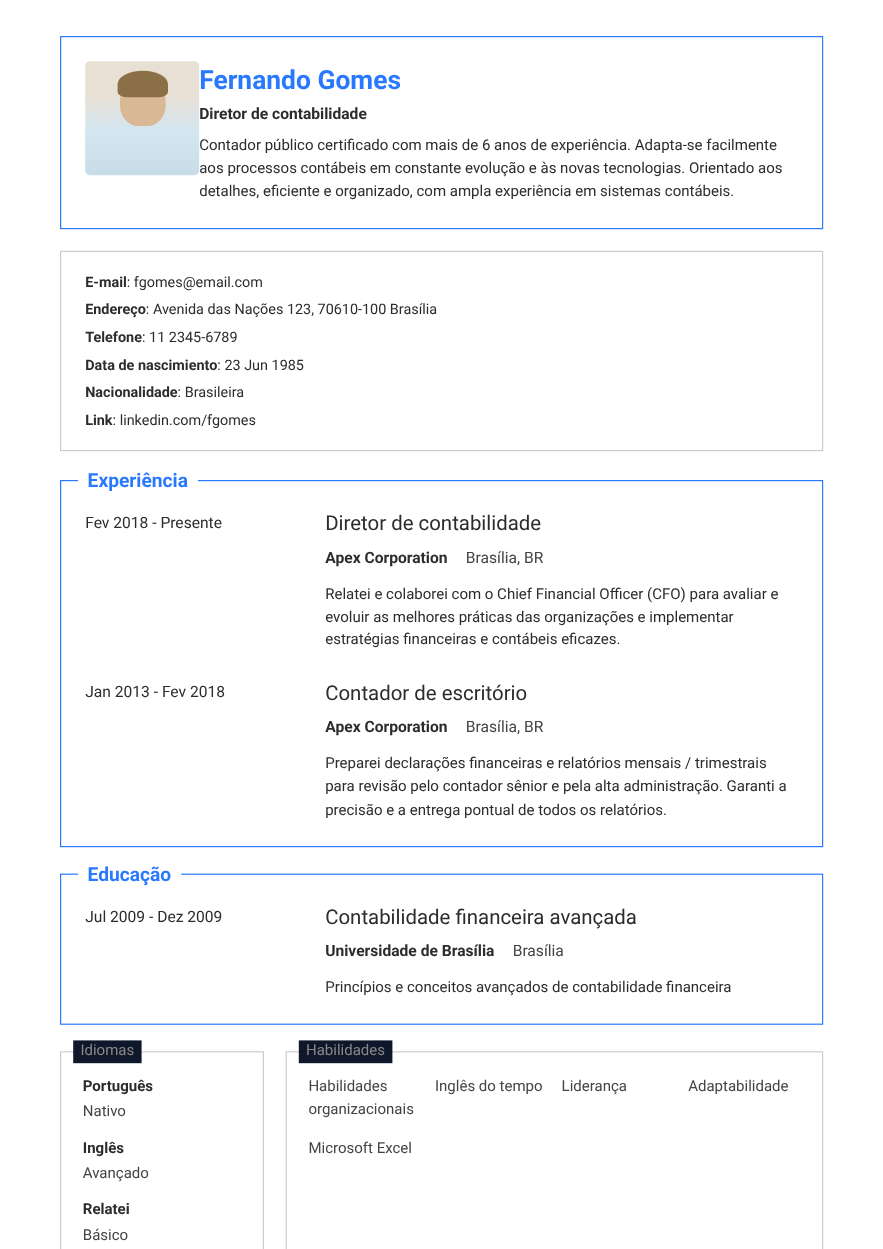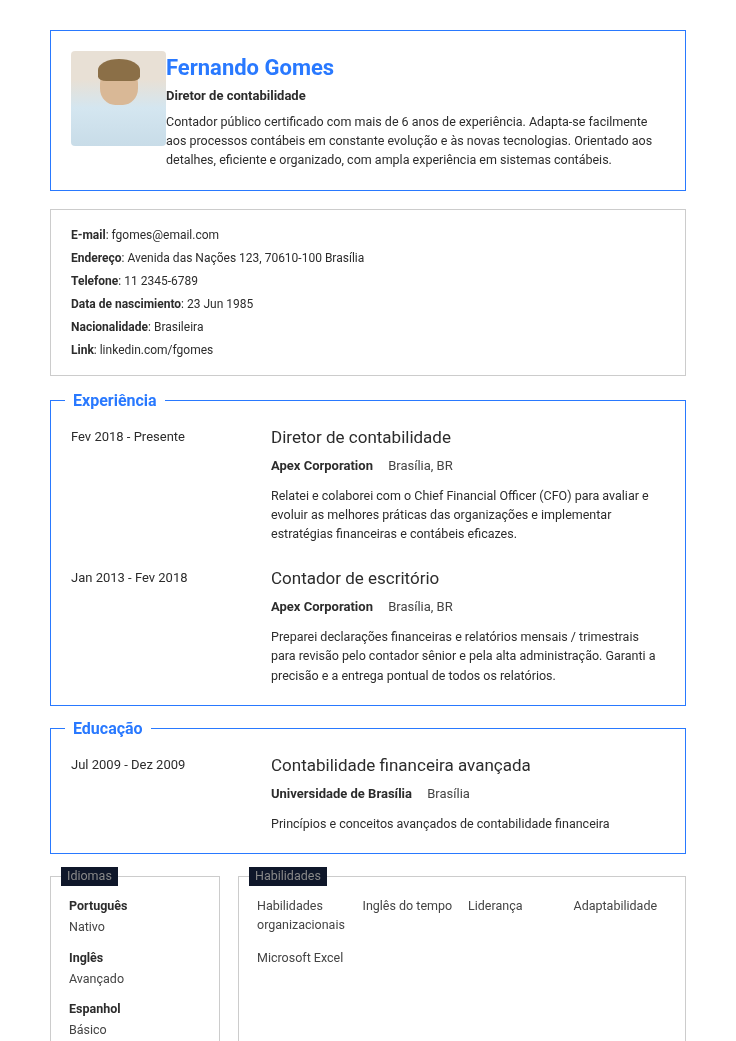--- a/index.html
+++ b/index.html
@@ -238,21 +238,21 @@
     <div class="gray-section-title">Idiomas</div>
     <div class="lang-item">
       <div class="lang-name">Português</div>
       <div class="lang-level">Nativo</div>
     </div>
     <div class="lang-item">
       <div class="lang-name">Inglês</div>
       <div class="lang-level">Avançado</div>
     </div>
     <div class="lang-item">
-      <div class="lang-name">Espanhol</div>
+      <div class="lang-name">Relatei</div>
       <div class="lang-level">Básico</div>
     </div>
   </div>
   <div class="gray-section skills-box">
     <div class="gray-section-title">Habilidades</div>
     <div class="skills-grid">
       <div>Habilidades organizacionais</div>
       <div>Inglês do tempo</div>
       <div>Liderança</div>
       <div>Adaptabilidade</div>

